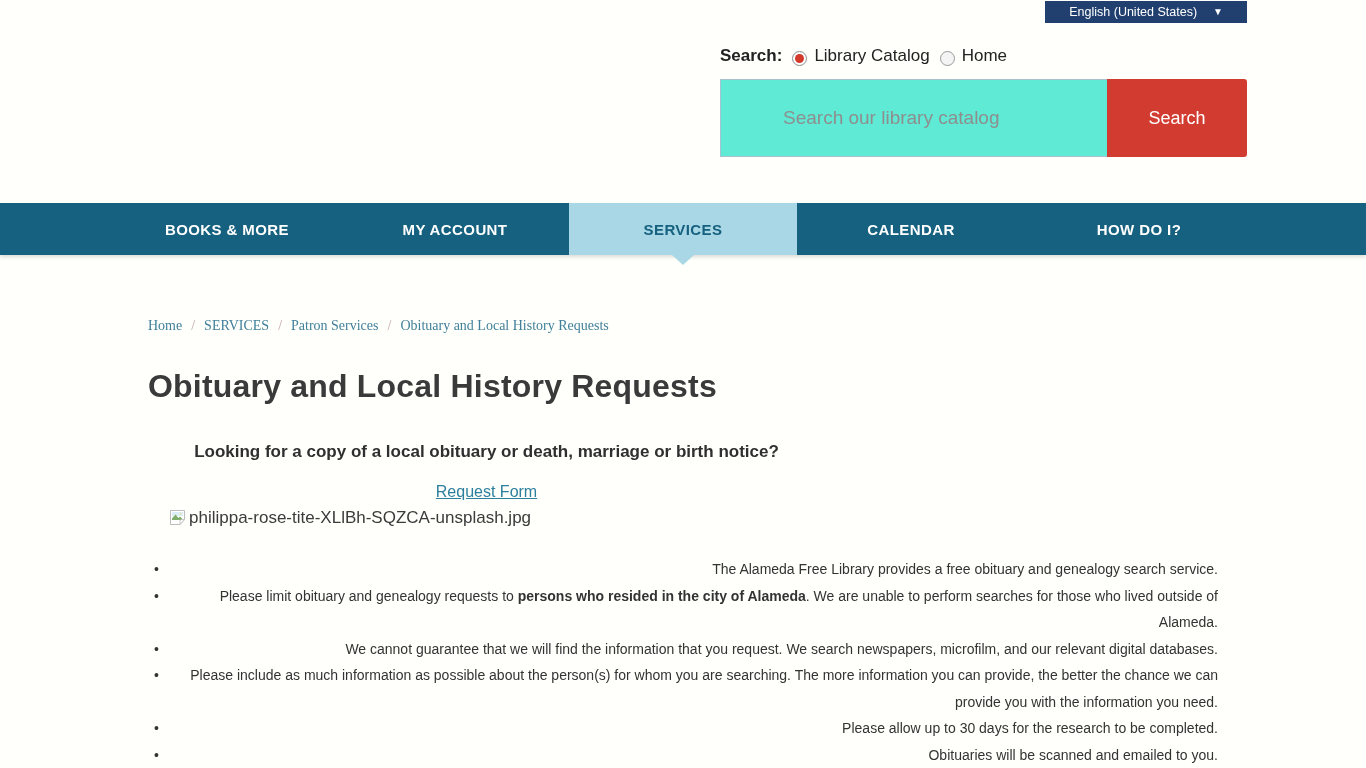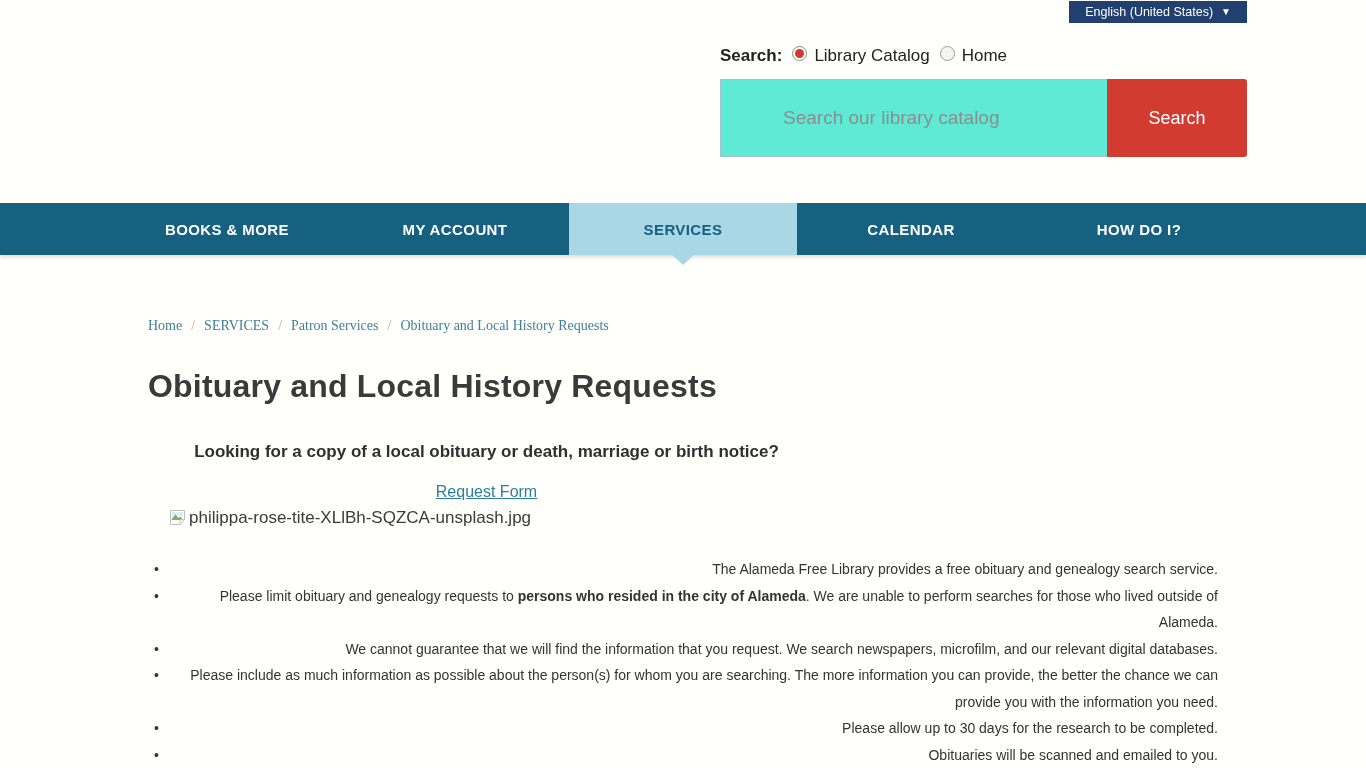--- a/index.html
+++ b/index.html
@@ -8,31 +8,31 @@
     font-family: "Liberation Sans", sans-serif;
     background: #fffffb;
     color: #333;
   }
 
   
   header { position: relative; height: 203px; background: #fffffb; }
 
   .lang-select {
     position: absolute; top: 1px; right: 119px;
-    height: 22px; padding: 0 16px;
+    height: 22px; padding: 0 24px;
     background: #21406f; color: #fff;
-    display: flex; align-items: center; gap: 8px;
+    display: flex; align-items: center; gap: 16px;
     font-size: 12.5px; cursor: pointer;
   }
   .lang-select .caret { font-size: 10px; line-height: 1; }
 
   .search-area { position: absolute; left: 720px; top: 46px; width: 527px; }
   .search-options { display: flex; align-items: center; gap: 10px; margin-bottom: 13px; }
   .search-label { font-weight: bold; font-size: 17px; color: #222; }
-  .radio-opt { display: flex; align-items: flex-start; gap: 7px; font-size: 17px; color: #222; cursor: pointer; }
+  .radio-opt { display: flex; align-items: flex-end; gap: 7px; font-size: 17px; color: #222; cursor: pointer; }
   .radio {
     width: 15px; height: 15px; border-radius: 50%;
     border: 1px solid #9a9a9a; background: #f4f4f4;
     display: inline-flex; align-items: center; justify-content: center;
   }
   .radio.checked { background: #fff; border-color: #8c8c8c; }
   .radio.checked::after {
     content: ""; width: 9px; height: 9px; border-radius: 50%; background: #d33a2c;
   }
   .search-box { display: flex; height: 78px; }

